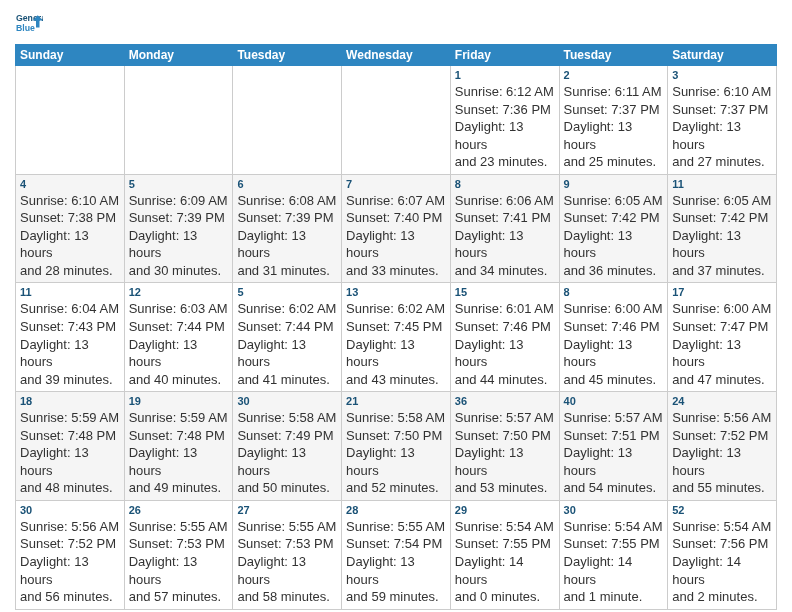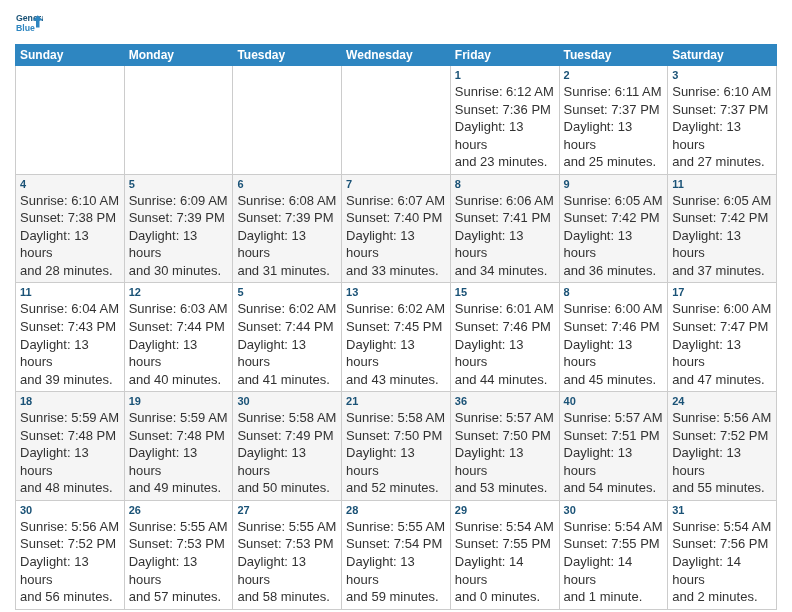--- a/index.html
+++ b/index.html
@@ -243,19 +243,19 @@
           </td>
           <td>
             <span class="day-number">29</span>
             <div class="day-info">Sunrise: 5:54 AM<br>Sunset: 7:55 PM<br>Daylight: 14 hours<br>and 0 minutes.</div>
           </td>
           <td>
             <span class="day-number">30</span>
             <div class="day-info">Sunrise: 5:54 AM<br>Sunset: 7:55 PM<br>Daylight: 14 hours<br>and 1 minute.</div>
           </td>
           <td>
-            <span class="day-number">31</span>
+            <span class="day-number">52</span>
             <div class="day-info">Sunrise: 5:54 AM<br>Sunset: 7:56 PM<br>Daylight: 14 hours<br>and 2 minutes.</div>
           </td>
         </tr>
       </tbody>
   </table>
 </div>
 
 </body></html>

